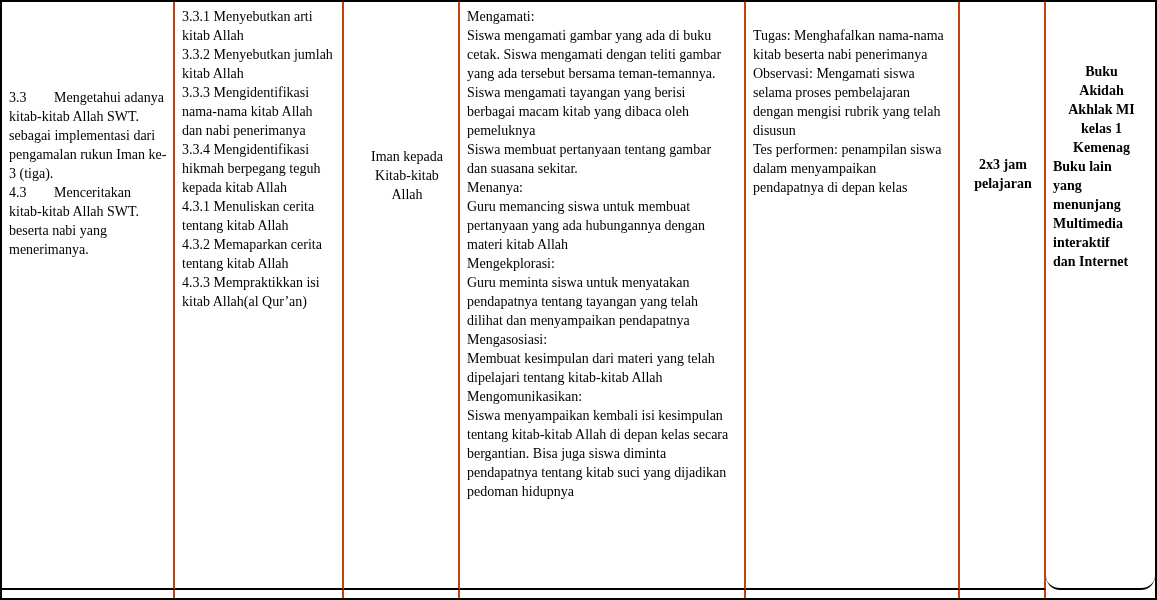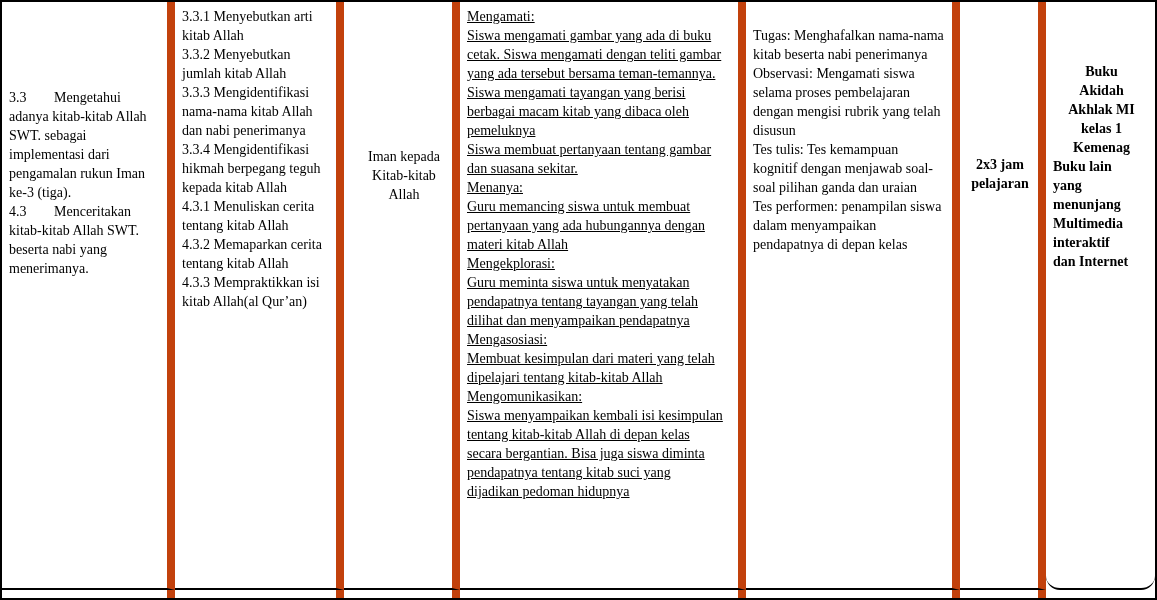--- a/index.html
+++ b/index.html
@@ -12,33 +12,33 @@
   }
   .doc-table {
     width: 1157px; height: 600px;
     border: 2px solid #000;
     display: grid;
     grid-template-columns: 173px 169px 116px 286px 214px 86px 1fr;
     grid-template-rows: 588px 1fr;
     background: #fff;
   }
   .cell {
-    border-right: 8px solid #c2410c;
+    border-right: 2px solid #c2410c;
     border-bottom: 2px solid #000;
     padding: 5px 7px;
     overflow: hidden;
   }
   .cell.last { border-right: none; border-radius: 14px; }
   .cell.stub { border-bottom: none; padding: 0; }
   .cell p { margin: 0; }
 
   .cell-kd      { padding: 86px 6px 19px 7px; }
   .cell-ind     { padding: 5px 6px 5px 7px; }
   .cell-materi  { padding: 145px 4px 5px 16px; text-align: center; }
-  .cell-keg     { padding: 5px 12px 5px 7px; text-decoration: underline; }
+  .cell-keg     { padding: 5px 12px 5px 7px; }
   .cell-pen     { padding: 24px 8px 12px 7px; }
   .cell-alok    { padding: 153px 4px 12px 6px; font-weight: 700; text-align: center; }
   .cell-sumber  { padding: 60px 5px 5px 7px; font-weight: 700; }
 
   .kd-num { display: inline-block; width: 45px; }
   .mt28 { margin-top: 28px; }
   .mt52 { margin-top: 52px; }
   .pre  { white-space: pre-line; }
   .centered { text-align: center; }
 </style>
@@ -77,21 +77,20 @@
     <p>Guru meminta siswa untuk menyatakan pendapatnya tentang tayangan yang telah dilihat dan menyampaikan pendapatnya</p>
     <p class="mt28">Mengasosiasi:</p>
     <p>Membuat kesimpulan dari materi yang telah dipelajari tentang kitab-kitab Allah</p>
     <p class="mt28">Mengomunikasikan:</p>
     <p>Siswa menyampaikan kembali isi kesimpulan tentang kitab-kitab Allah di depan kelas secara bergantian. Bisa juga siswa diminta pendapatnya tentang kitab suci yang dijadikan pedoman hidupnya</p>
   </div>
 
   <div class="cell cell-pen">
     <p>Tugas: Menghafalkan nama-nama kitab beserta nabi penerimanya</p>
     <p>Observasi: Mengamati siswa selama proses pembelajaran dengan mengisi rubrik yang telah disusun</p>
-    <p>Tes tulis: Tes kemampuan kognitif dengan menjawab soal-soal pilihan ganda dan uraian</p>
     <p>Tes performen: penampilan siswa dalam menyampaikan pendapatnya di depan kelas</p>
   </div>
 
   <div class="cell cell-alok">
     <p>2x3 jam pelajaran</p>
   </div>
 
   <div class="cell cell-sumber last">
     <p class="pre centered">Buku
 Akidah

